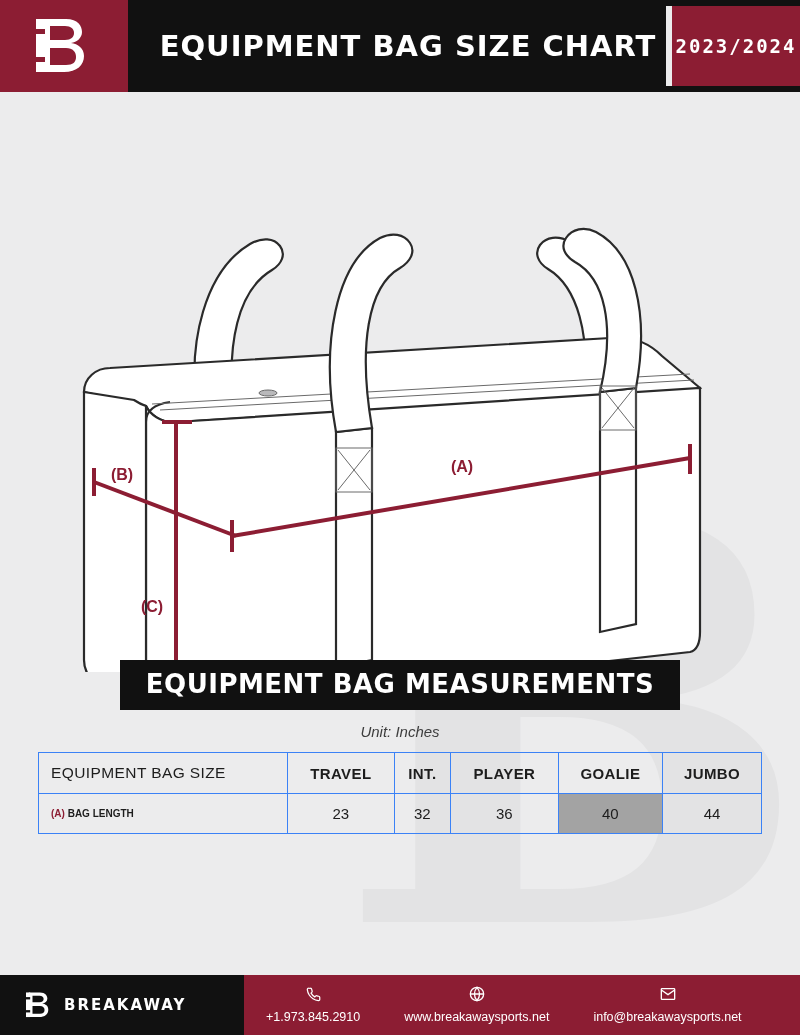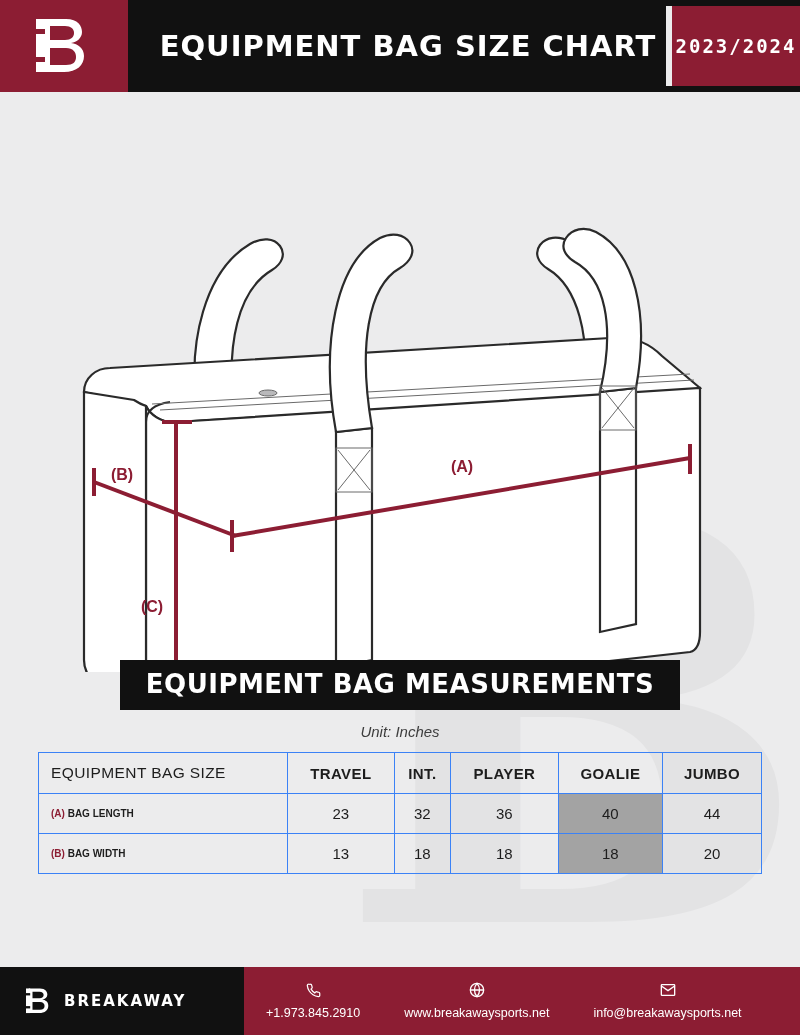--- a/index.html
+++ b/index.html
@@ -120,21 +120,21 @@
     letter-spacing:0.4px;
   }
   th.col{font-weight:bold;font-size:15px;}
   td.lbl{font-weight:bold;font-size:10px;}
   td.shade{background:#a3a3a3;}
   .tag{color:#8c1d33;font-weight:bold;}
 
   
   .footer{
     position:absolute;left:0;bottom:0;z-index:4;
-    width:800px;height:68px;
+    width:800px;height:60px;
     display:flex;
   }
   .ft-left{
     width:218px;background:#111;
     display:flex;align-items:center;gap:12px;
     padding-left:26px;
   }
   .ft-logo{width:26px;height:30px;position:relative;}
   .ft-brand{
     color:#fff;font-family:"DejaVu Sans", sans-serif;
@@ -250,31 +250,20 @@
           <td class="lbl">
             <span class="tag">(A)</span>
             <span>BAG LENGTH</span>
           </td>
           <td>23</td>
           <td>32</td>
           <td>36</td>
           <td class="shade">40</td>
           <td>44</td>
         </tr>
-        <tr>
-          <td class="lbl">
-            <span class="tag">(B)</span>
-            <span>BAG WIDTH</span>
-          </td>
-          <td>13</td>
-          <td>18</td>
-          <td>18</td>
-          <td class="shade">18</td>
-          <td>20</td>
-        </tr>
       </tbody>
     </table>
   </div>
 
   <div class="footer">
     <div class="ft-left">
       <span class="ft-logo">
         <svg width="26" height="30" viewBox="0 0 56 62">
           <path d="M6 4 L30 4 C42 4 46 11 46 17 C46 23 41 27 35 28 C42 29 48 33 48 41 C48 50 41 57 28 57 L6 57 Z" fill="#ffffff"></path>
           <path d="M14 11 L29 11 C35 11 38 14 38 18 C38 22 35 25 29 25 L14 25 Z" fill="#111111"></path>

